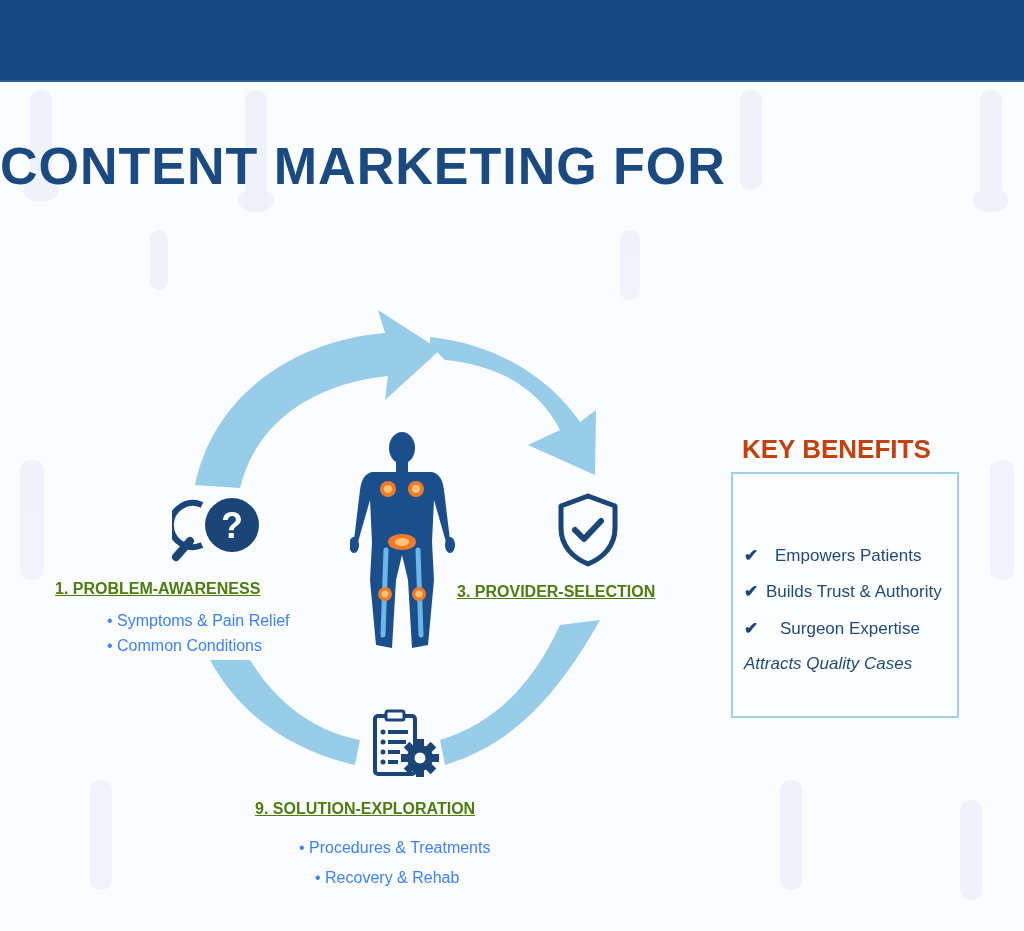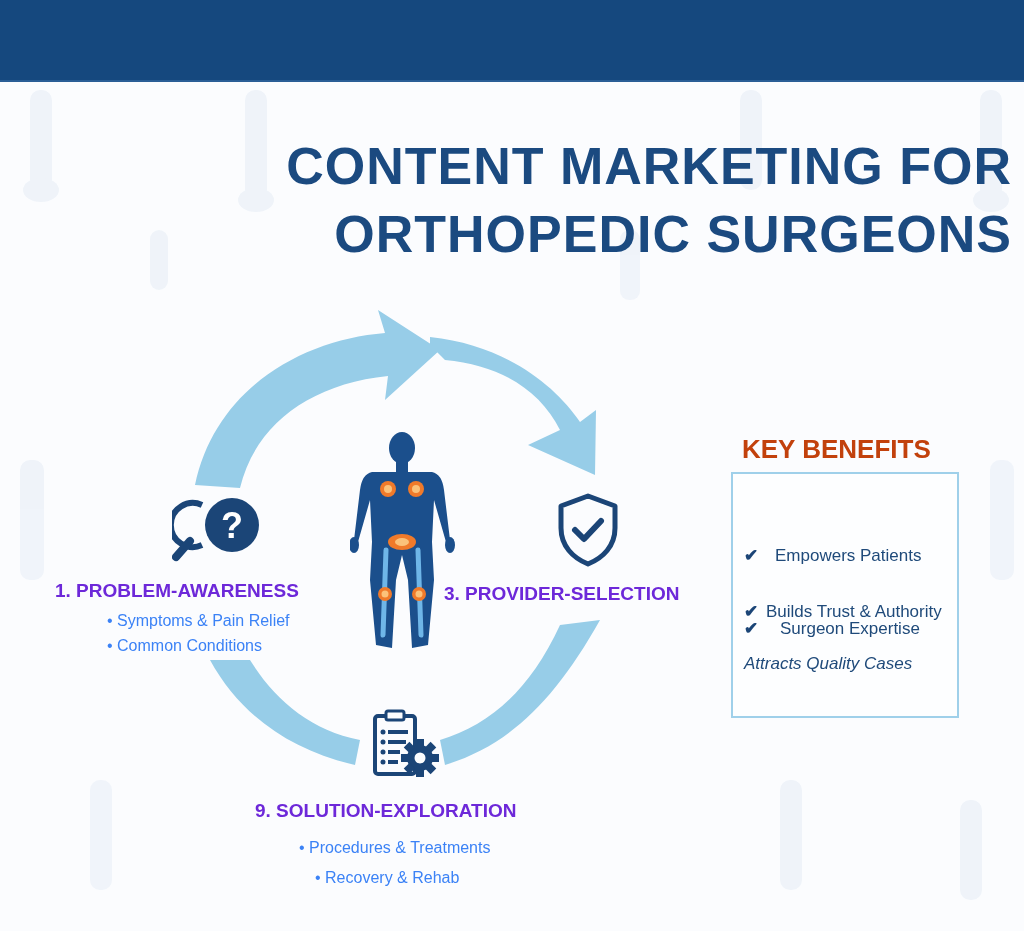--- a/index.html
+++ b/index.html
@@ -1,21 +1,21 @@
 <!DOCTYPE html>
 <html><head>
 <meta charset="utf-8">
 <style>
   html,body{margin:0;padding:0;}
   body{width:1024px;height:931px;position:relative;overflow:hidden;background:#fbfcfe;font-family:"Liberation Sans",sans-serif;color:#1b4577;}
   .topbar{position:absolute;left:0;top:0;width:1024px;height:80px;background:#15487e;border-bottom:2px solid #2a5e96;}
   .bg-bones{position:absolute;left:0;top:82px;width:1024px;height:849px;pointer-events:none;}
-  .title{position:absolute;left:0;top:132px;width:1012px;text-align:right;font-weight:bold;font-size:52px;line-height:68px;color:#1b4a80;letter-spacing:1px;}
+  .title{position:absolute;left:0;top:132px;width:1012px;text-align:left;font-weight:bold;font-size:52px;line-height:68px;color:#1b4a80;letter-spacing:1px;}
   .cycle{position:absolute;left:0;top:0;width:1024px;height:931px;}
-  .stage-title{position:absolute;font-weight:bold;font-size:19px;color:#6d28d9;white-space:nowrap;}
+  .stage-title{position:absolute;font-weight:bold;font-size:16px;color:#4d7c0f;white-space:nowrap;text-decoration:underline;}
   .bullet{position:absolute;font-size:16px;color:#3b82f6;white-space:nowrap;}
   .kb-title{position:absolute;left:742px;top:434px;font-weight:bold;font-size:26px;color:#c2410c;}
   .kb-box{position:absolute;left:731px;top:472px;width:224px;height:242px;border:2px solid #9fd0ea;background:rgba(255,255,255,0.6);}
   .kb-item{position:absolute;font-size:17px;color:#1f4a7a;white-space:nowrap;text-align:center;}
   .check{font-weight:bold;color:#1b4577;margin-right:6px;}
 </style>
 </head>
 <body>
 
 <div class="topbar"></div>
@@ -34,21 +34,20 @@
     <rect x="20" y="460" width="24" height="120" rx="10"></rect>
     <rect x="990" y="460" width="24" height="120" rx="10"></rect>
     <rect x="90" y="780" width="22" height="110" rx="10"></rect>
     <rect x="780" y="780" width="22" height="110" rx="10"></rect>
     <rect x="960" y="800" width="22" height="100" rx="10"></rect>
   </g>
 </svg>
 
 <div class="title">
   <div>CONTENT MARKETING FOR</div>
-  <div>ORTHOPEDIC SURGEONS</div>
 </div>
 
 <svg class="cycle" viewBox="0 0 1024 931">
   <g fill="#97cde8">
 
     <path d="M195,485 C215,390 300,340 385,333 L378,310 L440,350 L385,400 L388,376 C310,384 255,425 240,488 Z"></path>
 
     <path d="M430,345 L445,360 C500,365 540,390 560,430 L528,445 L595,475 L596,410 L580,422 C555,385 505,345 430,337 Z"></path>
 
     <path d="M210,660 C240,715 290,750 355,765 L360,740 C310,730 275,700 250,660 Z"></path>
@@ -90,21 +89,21 @@
       <circle cx="35" cy="164" r="3.5" fill="#fbc27a"></circle>
     <circle cx="69" cy="164" r="7" fill="#f07a2a"></circle>
       <circle cx="69" cy="164" r="3.5" fill="#fbc27a"></circle>
   </g>
 </svg>
 
 <svg style="position:absolute;left:555px;top:492px;" width="66" height="76" viewBox="0 0 66 76">
   <path d="M33,4 L60,14 L60,36 C60,54 48,66 33,72 C18,66 6,54 6,36 L6,14 Z" fill="none" stroke="#1b4577" stroke-width="5" stroke-linejoin="round"></path>
   <polyline points="20,38 29,47 46,29" fill="none" stroke="#1b4577" stroke-width="6" stroke-linecap="round" stroke-linejoin="round"></polyline>
 </svg>
-<div class="stage-title" style="left:444px;top:583px;text-align:center;">3. PROVIDER-SELECTION</div>
+<div class="stage-title" style="left:457px;top:583px;text-align:center;">3. PROVIDER-SELECTION</div>
 
 <svg style="position:absolute;left:370px;top:708px;" width="72" height="72" viewBox="0 0 72 72">
   <rect x="5" y="8" width="40" height="58" rx="3" fill="none" stroke="#1b4577" stroke-width="4"></rect>
   <rect x="16" y="3" width="18" height="9" rx="2" fill="#fbfcfe" stroke="#1b4577" stroke-width="3"></rect>
   <g fill="#1b4577">
     <circle cx="13" cy="24" r="2.5"></circle>
       <rect x="18" y="22" width="20" height="4"></rect>
     <circle cx="13" cy="34" r="2.5"></circle>
       <rect x="18" y="32" width="18" height="4"></rect>
     <circle cx="13" cy="44" r="2.5"></circle>
@@ -130,21 +129,21 @@
 <div class="stage-title" style="left:255px;top:800px;">9. SOLUTION-EXPLORATION</div>
 <div class="bullet" style="left:299px;top:839px;">• Procedures &amp; Treatments</div>
 <div class="bullet" style="left:315px;top:869px;">• Recovery &amp; Rehab</div>
 
 <div class="kb-title">KEY BENEFITS</div>
 <div class="kb-box"></div>
 <div class="kb-item" style="left:744px;top:545px;">
   <span class="check">✔</span>
   <span style="margin-left:6px;">Empowers Patients</span>
 </div>
-<div class="kb-item" style="left:744px;top:601px;">
+<div class="kb-item" style="left:744px;top:581px;">
   <span class="check" style="margin-right:3px;">✔</span>
   <span>Builds Trust &amp; Authority</span>
 </div>
 <div class="kb-item" style="left:744px;top:618px;">
   <span class="check">✔</span>
   <span style="margin-left:11px;">Surgeon Expertise</span>
 </div>
 <div class="kb-item" style="left:744px;top:654px;font-style:italic;">
   <span>Attracts Quality Cases</span>
 </div>

